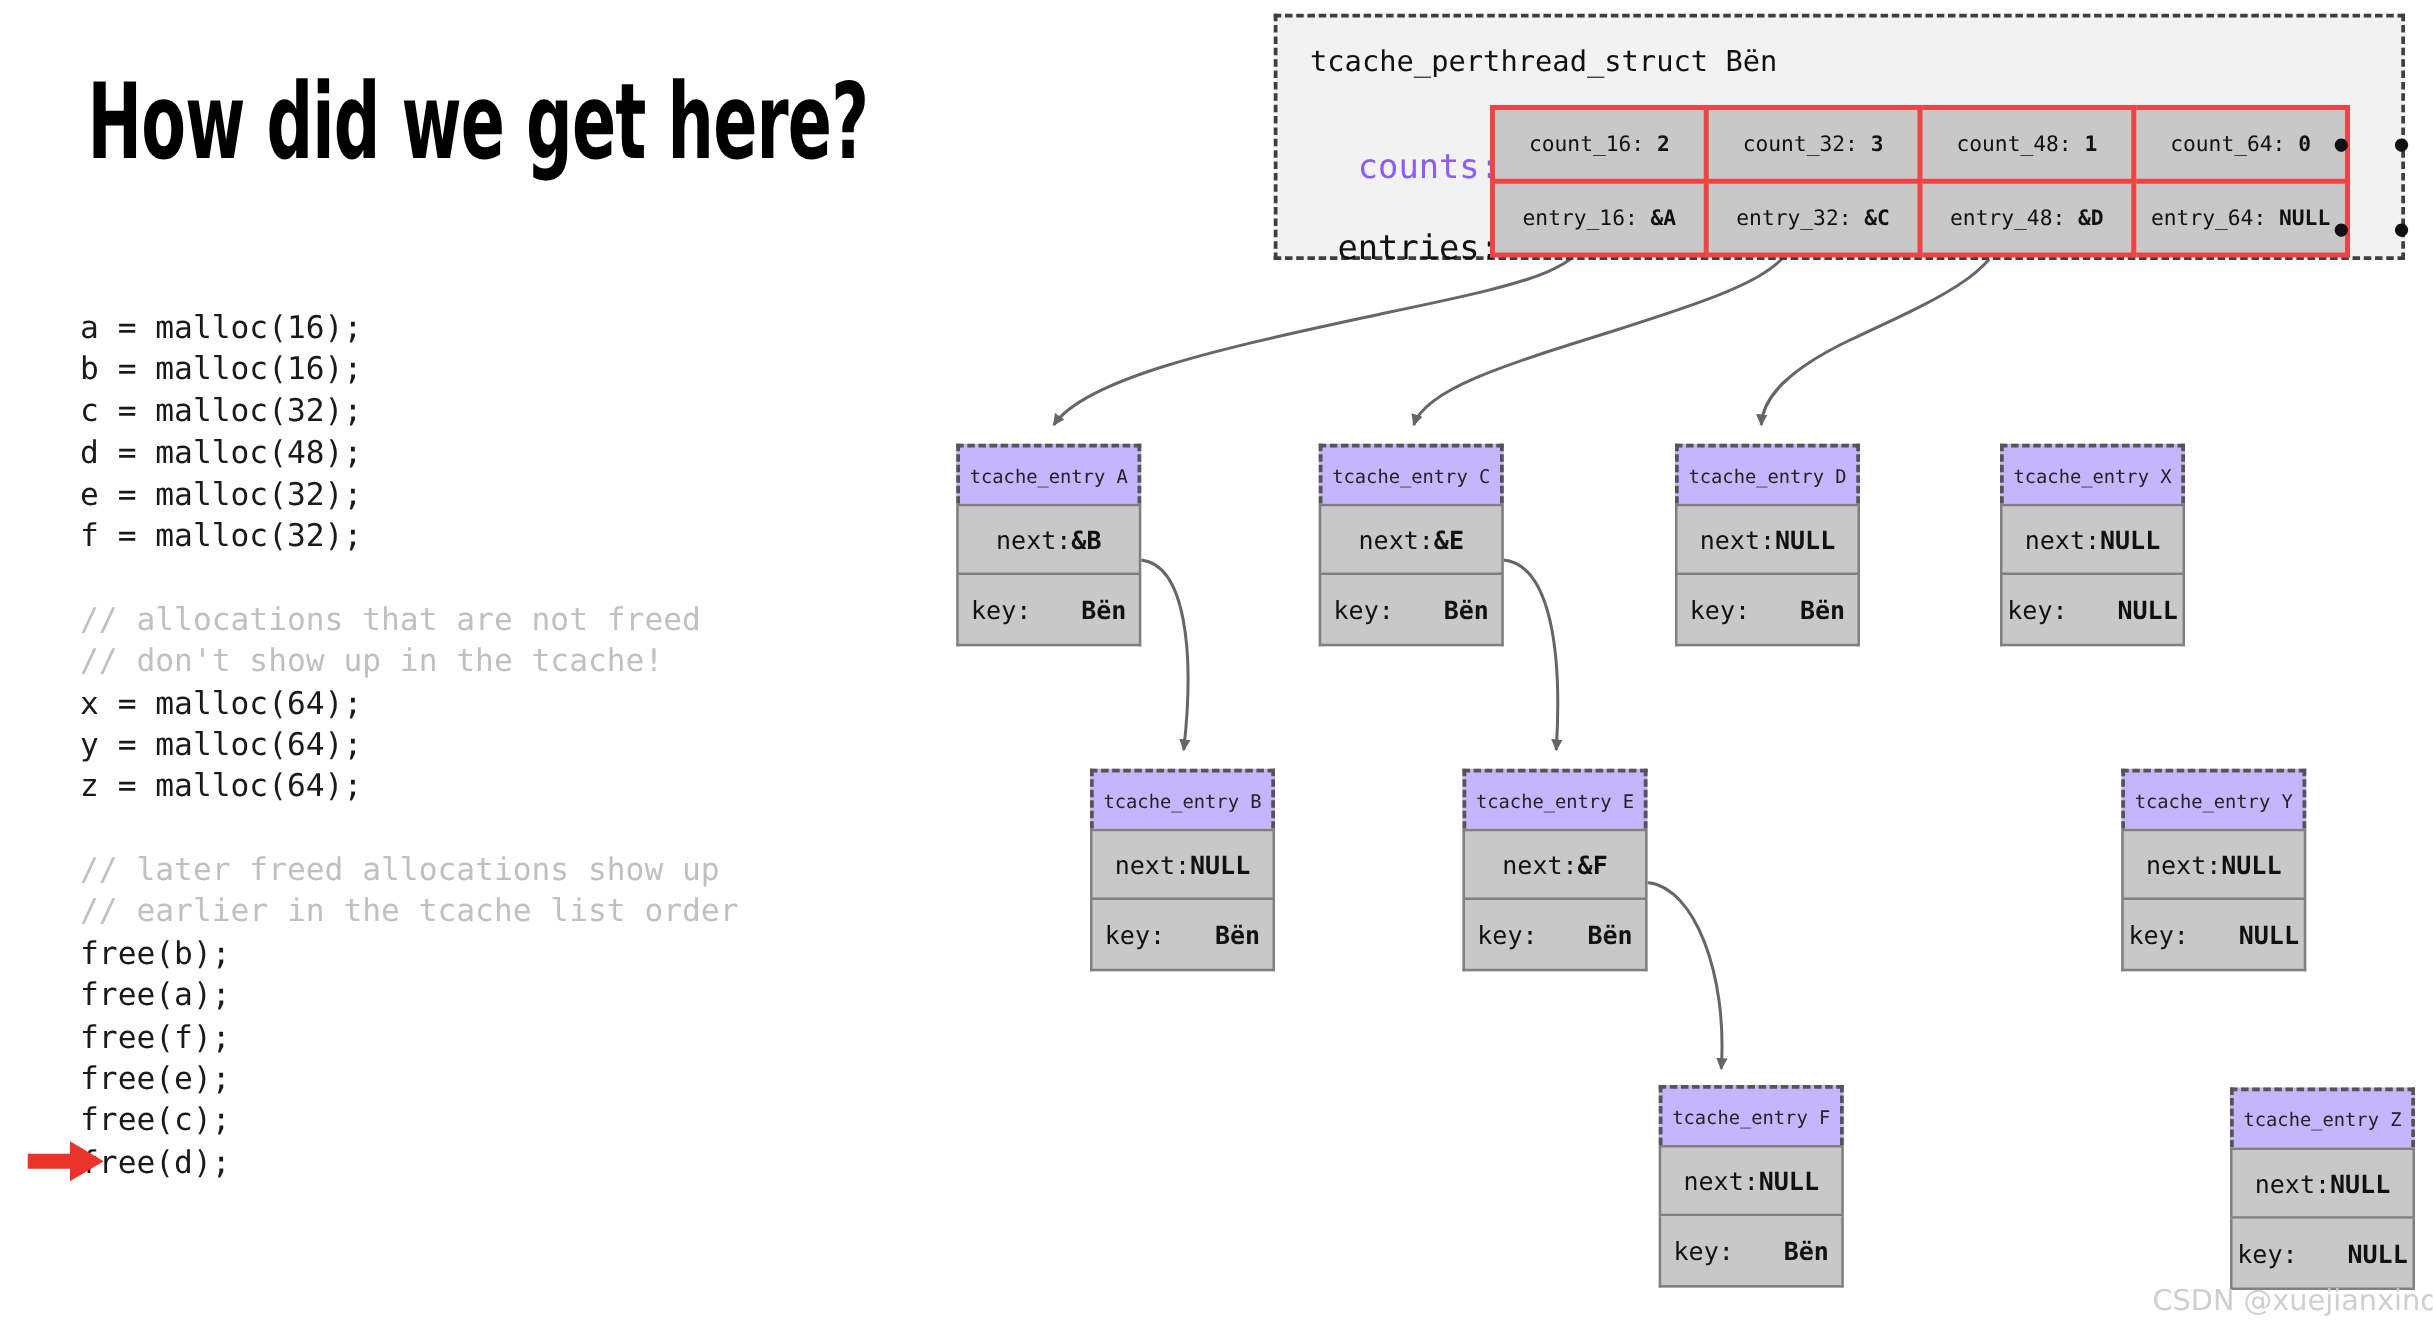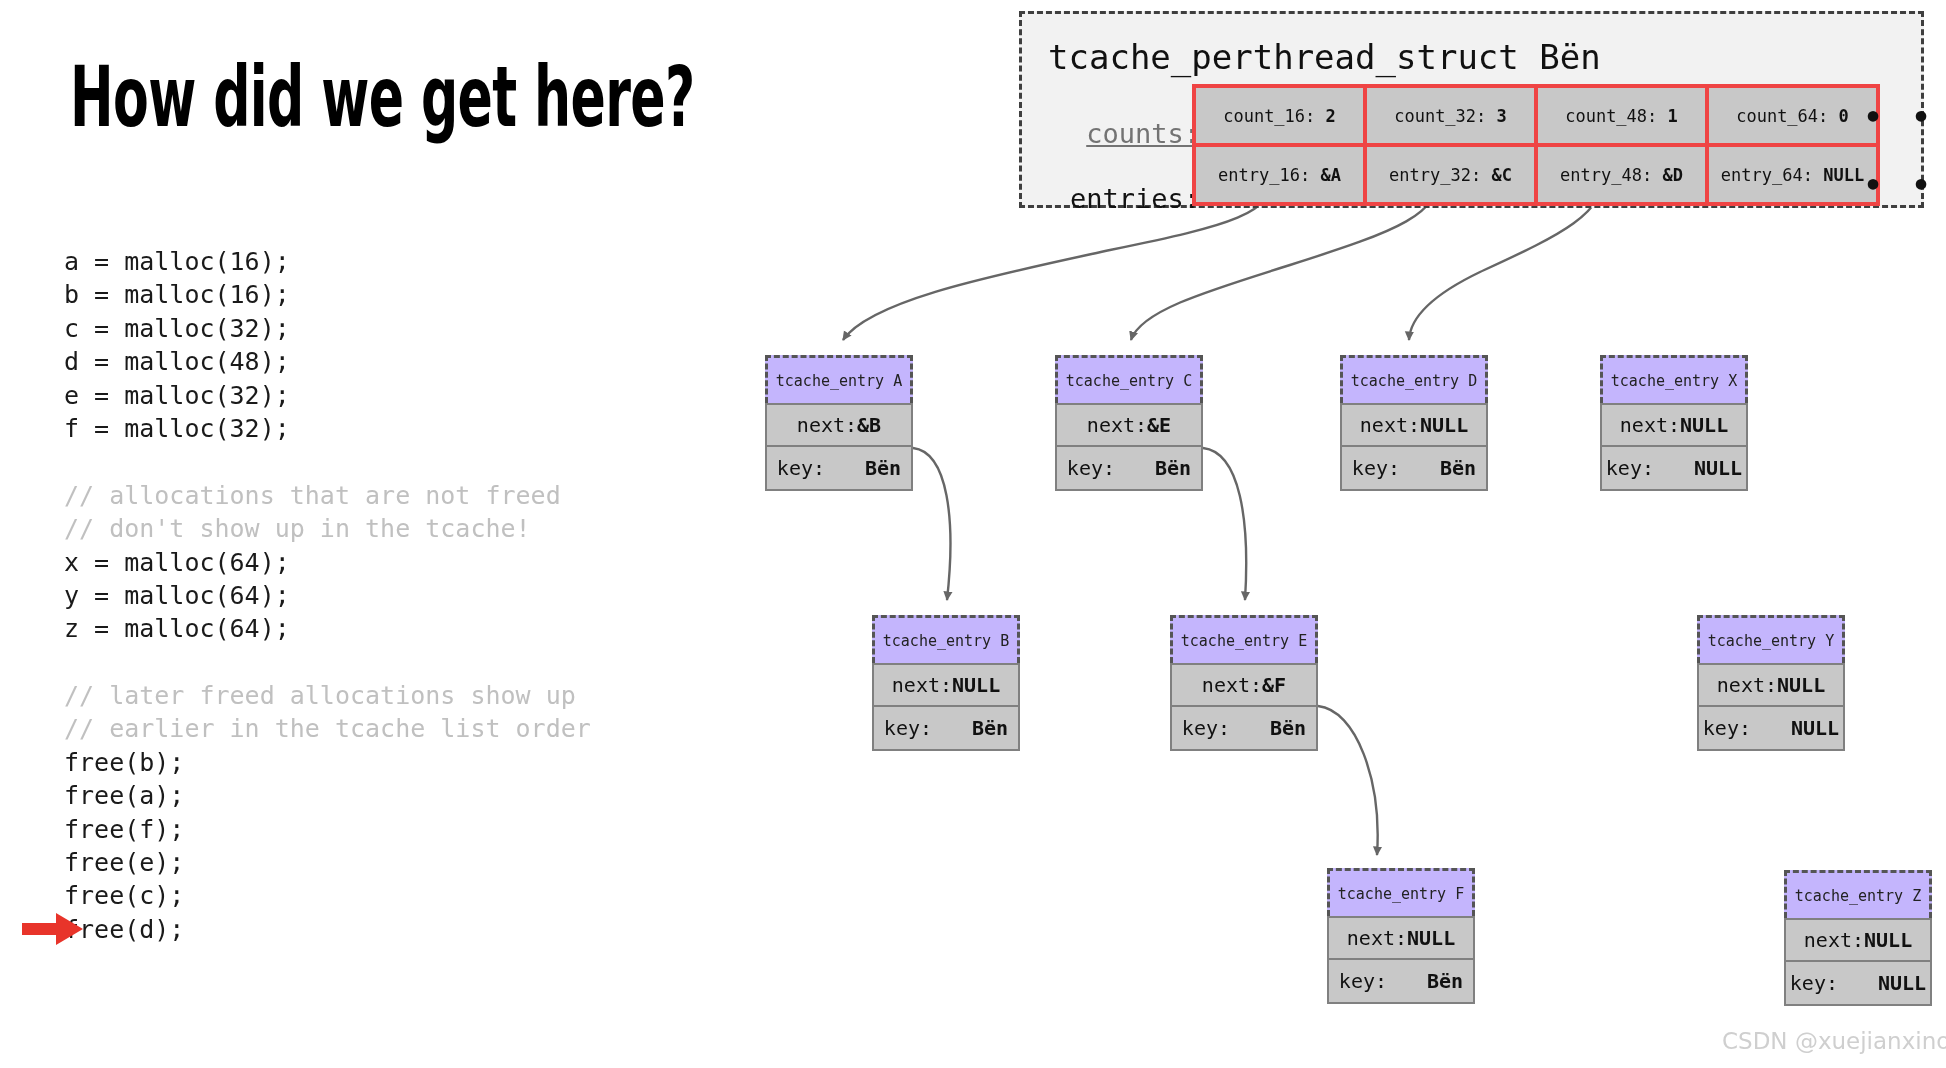--- a/index.html
+++ b/index.html
@@ -48,25 +48,25 @@
   
   #pstruct{
     position:absolute;left:1019px;top:11px;width:905px;height:197px;
     background:#f2f2f2;
     border:3px dashed #3f3f3f;
     box-sizing:border-box;
   }
   #pstruct-title{
     position:absolute;left:26px;top:23px;
     font-family:"DejaVu Sans Mono", monospace;
-    font-size:34px;color:#111;white-space:nowrap;
+    font-size:23px;color:#111;white-space:nowrap;
   }
   #rowlabel-counts{
     position:absolute;left:56px;top:104px;width:122px;text-align:right;
-    font-family:"DejaVu Sans Mono", monospace;font-size:27px;color:#737373;text-decoration:underline;
+    font-family:"DejaVu Sans Mono", monospace;font-size:27px;color:#8b5cf6;
   }
   #rowlabel-entries{
     position:absolute;left:34px;top:169px;width:144px;text-align:right;
     font-family:"DejaVu Sans Mono", monospace;font-size:27px;color:#111;
   }
   #tbl{
     position:absolute;left:1192px;top:84px;
     border-collapse:collapse;
   }
   #tbl td{
@@ -93,21 +93,21 @@
     height:48px;
     background:#c4b5fd;
     border:3px dashed #555555;
     border-bottom:none;
     box-sizing:border-box;
     display:flex;align-items:center;justify-content:center;
     font-family:"DejaVu Sans Mono", monospace;
     font-size:15px;color:#222;white-space:nowrap;
   }
   .node .cell{
-    height:44px;
+    height:57px;
     background:#c8c8c8;
     border:2px solid #808080;
     border-top:2px solid #808080;
     box-sizing:border-box;
     display:flex;align-items:center;justify-content:center;
     font-family:"DejaVu Sans Mono", monospace;
     font-size:20px;color:#111;white-space:nowrap;
   }
   .node .cell.second{border-top:none;gap:40px;}
   .node .cell b{font-weight:bold;}

